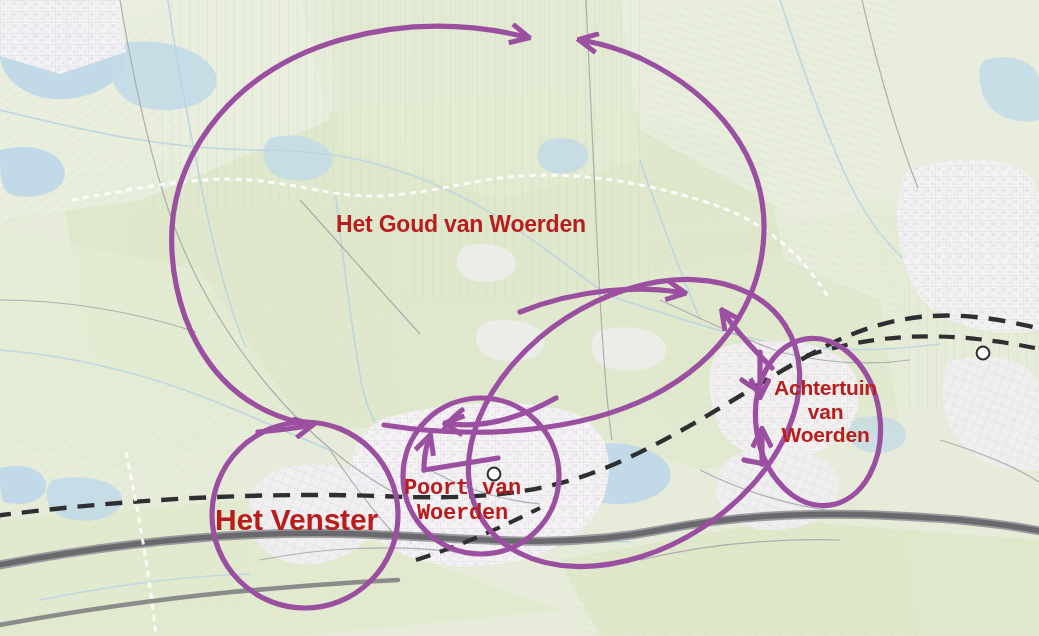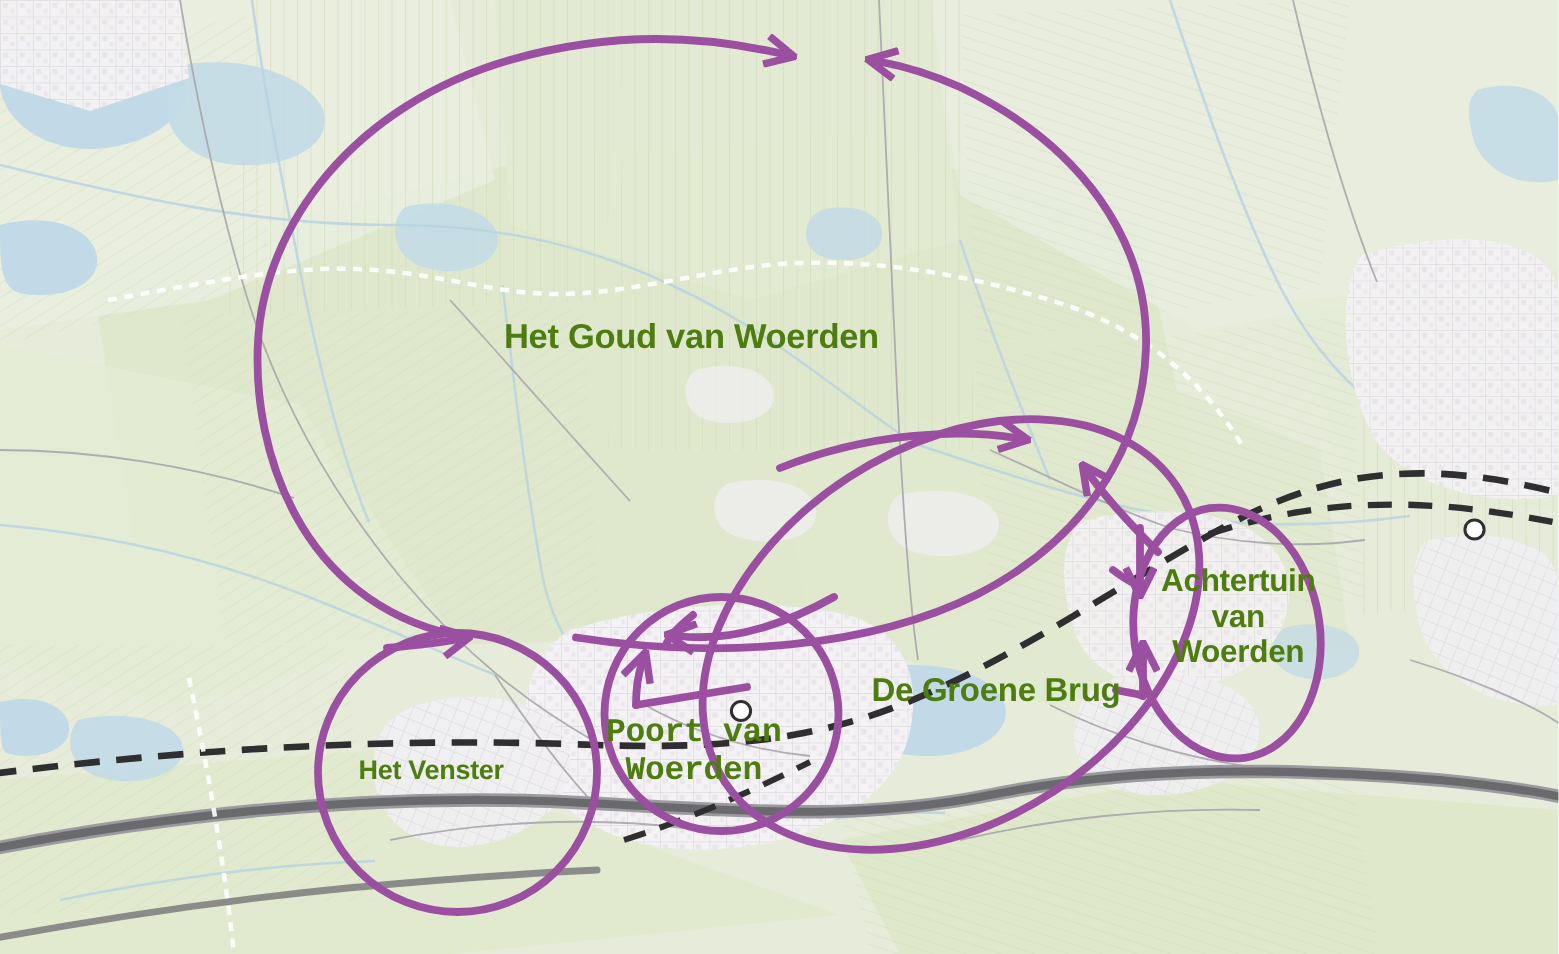--- a/index.html
+++ b/index.html
@@ -7,31 +7,31 @@
   body{font-family:"Liberation Sans", sans-serif;}
   #map-root{
     position:relative;
     width:1039px;height:636px;
     overflow:hidden;
     background:#e9eedc;
   }
   #map-svg{position:absolute;top:0;left:0;width:1039px;height:636px;display:block;}
   .zone-label{
     position:absolute;
-    color:#4d7c0f;
+    color:#b91c1c;
     font-family:"Liberation Sans", sans-serif;
     font-weight:bold;
     text-align:center;
     line-height:1.12;
     white-space:pre-line;
     pointer-events:none;
     letter-spacing:-0.2px;
   }
   #label-goud{left:336px;top:212px;font-size:23px;}
-  #label-venster{left:215px;top:503px;font-size:18px;margin-left:24px;}
+  #label-venster{left:215px;top:503px;font-size:30px;}
   #label-poort{left:404px;top:477px;font-size:22px;font-family:Liberation Mono, monospace;}
   #label-brug{left:581px;top:448px;font-size:22px;}
   #label-achtertuin{left:774px;top:376px;font-size:21px;}
 </style>
 </head>
 <body>
 
 <div id="map-root">
 
   <svg id="map-svg" viewBox="0 0 1039 636" xmlns="http://www.w3.org/2000/svg">
@@ -229,19 +229,18 @@
     </g>
   </svg>
 
   <div class="zone-label" id="label-goud">Het Goud van Woerden</div>
 
   <div class="zone-label" id="label-venster">Het Venster</div>
 
   <div class="zone-label" id="label-poort">Poort van
 Woerden</div>
 
-  <div class="zone-label" id="label-brug">De Groene Brug</div>
 
   <div class="zone-label" id="label-achtertuin">Achtertuin
 van
 Woerden</div>
 
 </div>
 
 </body></html>

